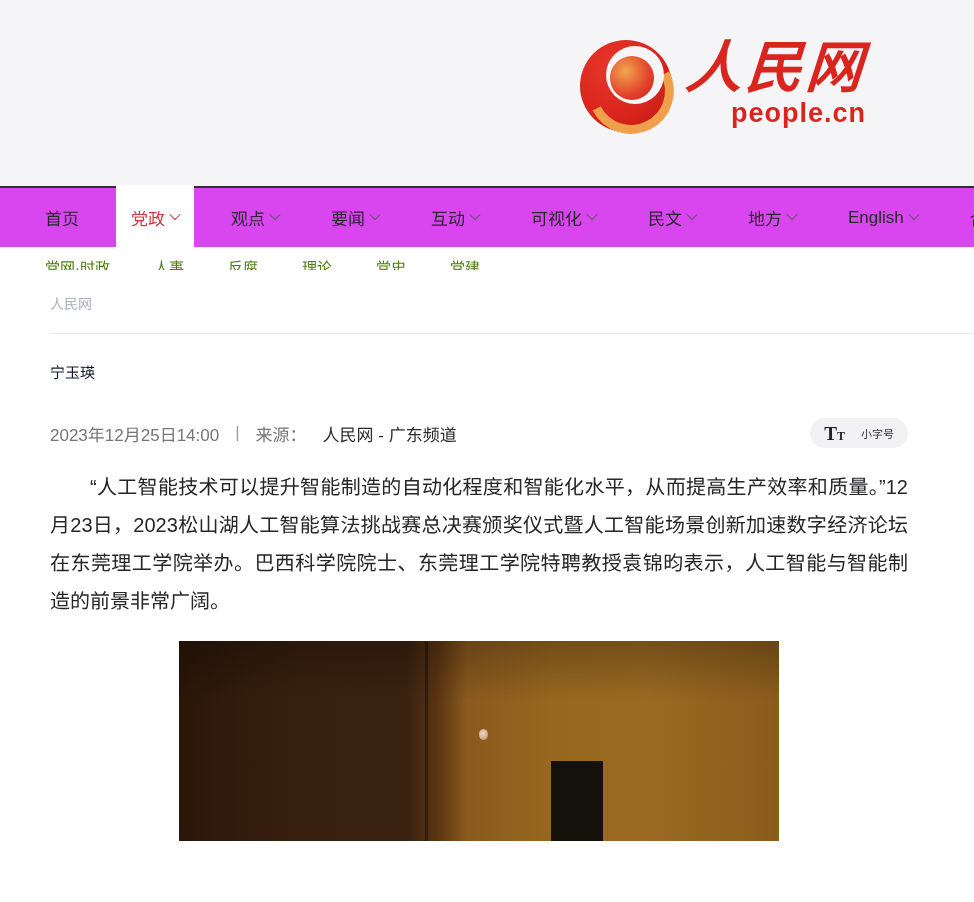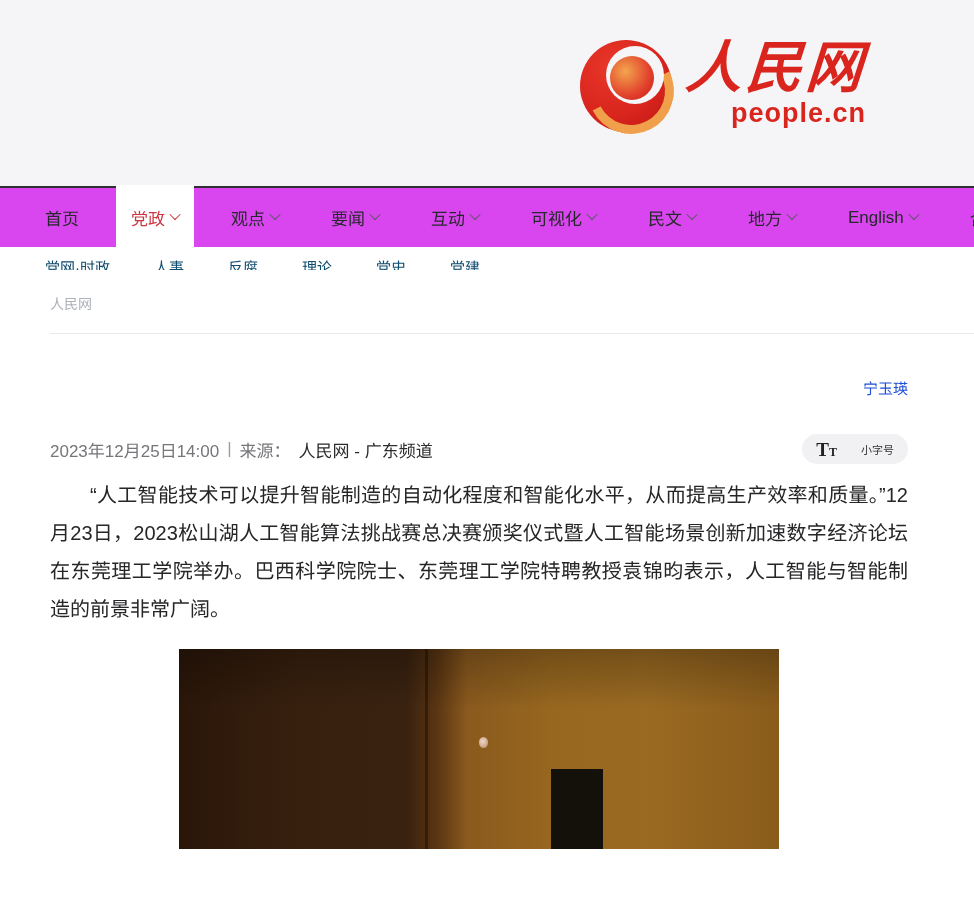--- a/index.html
+++ b/index.html
@@ -83,64 +83,64 @@
     margin-top:-4px;
   }
   .nav-item.active .chev { border-color:#cd3640; }
   
   .subnav-strip {
     height:23px; background:#ffffff; overflow:hidden;
     padding-left:45px;
     display:flex; gap:44px;
   }
   .subnav-item {
-    font-size:15px; color:#0c4a6e;
+    font-size:15px; color:#4d7c0f;
     padding-top:9px;           
     white-space:nowrap; cursor:pointer;
   }
   
   .content { padding:0 66px 0 50px; }
   .breadcrumb {
     margin-top:23px;
     font-size:14px; color:#aeb0ba;
     cursor:pointer;
   }
   .rule {
     margin-top:20px; margin-right:-66px;
     border-top:1px solid #e8e8ea; height:0;
   }
   h1.article-title {
     margin-top:32px;
     font-size:38px; line-height:47px; font-weight:bold;
     color:#111114; letter-spacing:0.5px;
     max-width:880px;
   }
-  .author { margin-top:43px; font-size:15px; color:#1d4ed8;text-align:right; }
+  .author { margin-top:27px; font-size:15px; color:#0f172a; }
   .meta-row {
     margin-top:36px;
     display:flex; align-items:center; justify-content:space-between;
   }
-  .meta-left { font-size:17px; color:#75757a; display:flex; align-items:center; gap:8px; }
+  .meta-left { font-size:17px; color:#75757a; display:flex; align-items:center; gap:16px; }
   .meta-sep { color:#9a9aa0; }
   .meta-source-link { color:#2b2b2e; cursor:pointer; }
   .fontsize-btn {
     background:#f1f1f3; border:none; border-radius:16px;
     height:30px; padding:0 14px;
-    display:flex; align-items:center; gap:24px;
+    display:flex; align-items:center; gap:16px;
     cursor:pointer;
   }
   .tt-icon {
     font-family:"Liberation Serif","DejaVu Serif",serif;
     font-weight:bold; color:#222226; line-height:1;
   }
   .tt-icon .t-big { font-size:19px; }
   .tt-icon .t-small { font-size:12px; }
   .fontsize-label { font-size:11px; color:#333338; }
   .article-body {
-    margin-top:12px;
+    margin-top:20px;
     font-size:20px; line-height:38px; color:#262628;
     text-align:justify;
   }
   .article-body p { text-indent:2em; }
   
   .photo-wrap { margin-top:21px; display:flex; justify-content:center; }
   .article-photo {
     width:600px; height:200px;      
     position:relative; overflow:hidden;
     background:

